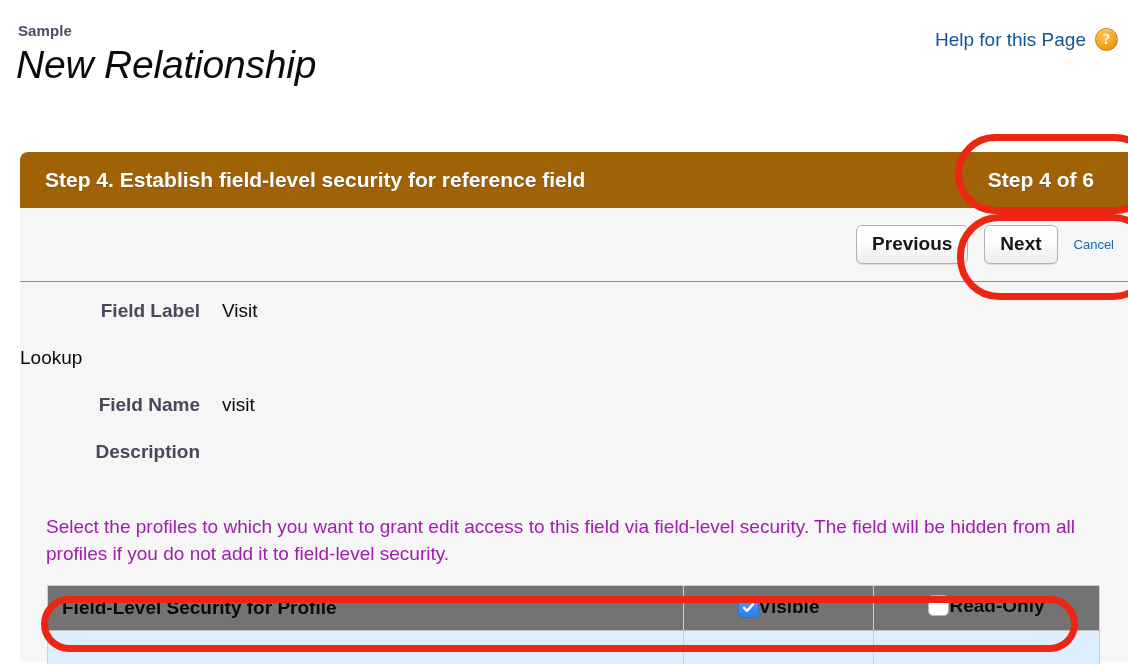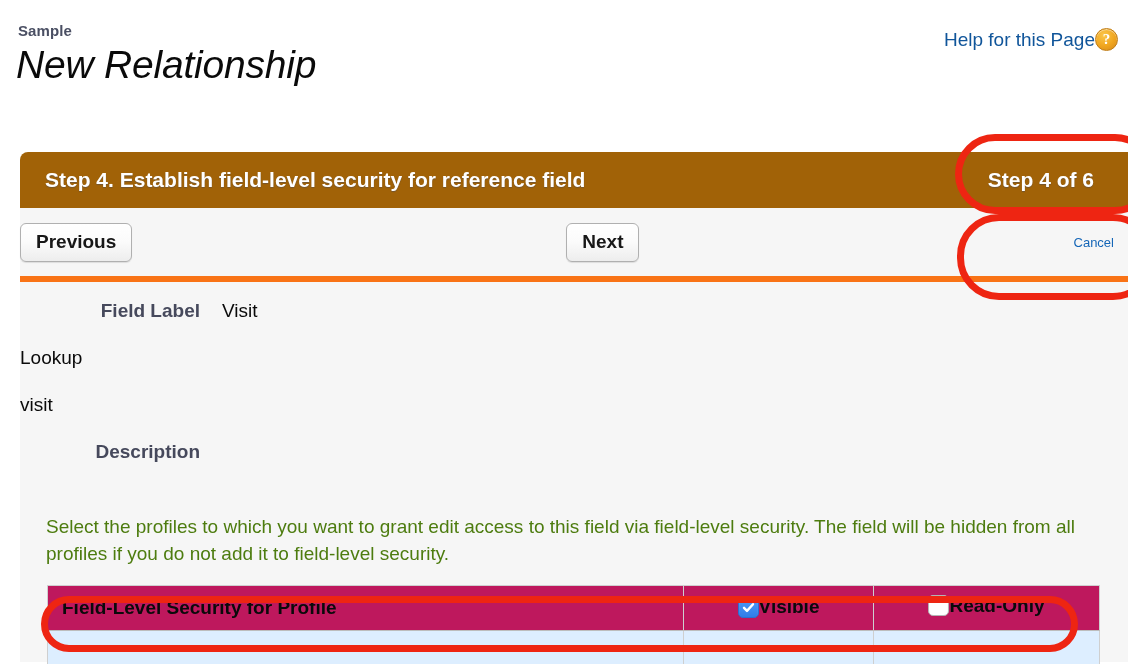--- a/index.html
+++ b/index.html
@@ -38,20 +38,21 @@
     color: #0a0a0a;
     letter-spacing: -.2px;
     white-space: nowrap;
     font-style: italic;
   }
   .help-link-wrap {
     position: absolute;
     right: 10px; top: 28px;
     display: flex;
     align-items: center;
+    gap: 9px;
   }
   .help-link {
     font-size: 19px;
     color: #10559a;
     text-decoration: none;
     white-space: nowrap;
   }
   .help-icon {
     width: 23px; height: 23px;
     border-radius: 50%;
@@ -99,24 +100,24 @@
     font-weight: bold;
     color: #ffffff;
     text-shadow: 0 1px 1px rgba(60,70,100,.45);
     white-space: nowrap;
     padding-right: 18px;
   }
 
   .button-bar {
     height: 74px;
     background: #f6f6f6;
-    border-bottom: 6px solid #f97316;
-    display: flex;
-    align-items: center;
-    justify-content: space-between;
+    border-bottom: 1px solid #f97316;
+    display: flex;
+    align-items: center;
+    justify-content: flex-end;
     box-sizing: border-box;
     padding-right: 8px;
     gap: 16px;
   }
   .btn {
     font-family: "Liberation Sans", sans-serif;
     font-size: 19px;
     font-weight: bold;
     color: #171717;
     background: linear-gradient(to bottom, #ffffff 0%, #fbfbfb 48%, #ededed 100%);
@@ -161,32 +162,32 @@
     font-size: 19px;
     color: #0a0a0a;
     white-space: nowrap;
   }
 
   .instructions {
     margin: 26px 0 0 26px;
     width: 1072px;
     font-size: 19px;
     line-height: 1.42;
-    color: #4d7c0f;
+    color: #a21caf;
   }
 
   
   .fls-table {
     margin: 17px 0 0 27px;
     width: 1052px;
     border-collapse: collapse;
     table-layout: fixed;
   }
   .fls-table th {
-    background: #be185d;
+    background: #737373;
     border: 1px solid #cfcfcf;
     border-bottom: 1px solid #bdbdbd;
     height: 45px;
     font-size: 19px;
     font-weight: bold;
     color: #0a0a0a;
     padding: 0 14px;
     box-sizing: border-box;
     white-space: nowrap;
   }
@@ -267,20 +268,21 @@
     <div class="detail-row">
       <div class="detail-label">Field Label</div>
       <div class="detail-value">Visit</div>
     </div>
 
     <div class="detail-row">
       <div class="detail-value">Lookup</div>
     </div>
 
     <div class="detail-row">
+      <div class="detail-label">Field Name</div>
       <div class="detail-value">visit</div>
     </div>
 
     <div class="detail-row">
       <div class="detail-label">Description</div>
       <div class="detail-value"></div>
     </div>
 
     <div class="instructions">Select the profiles to which you want to grant edit access to this field via field-level security. The field will be hidden from all profiles if you do not add it to field-level security.</div>
 

